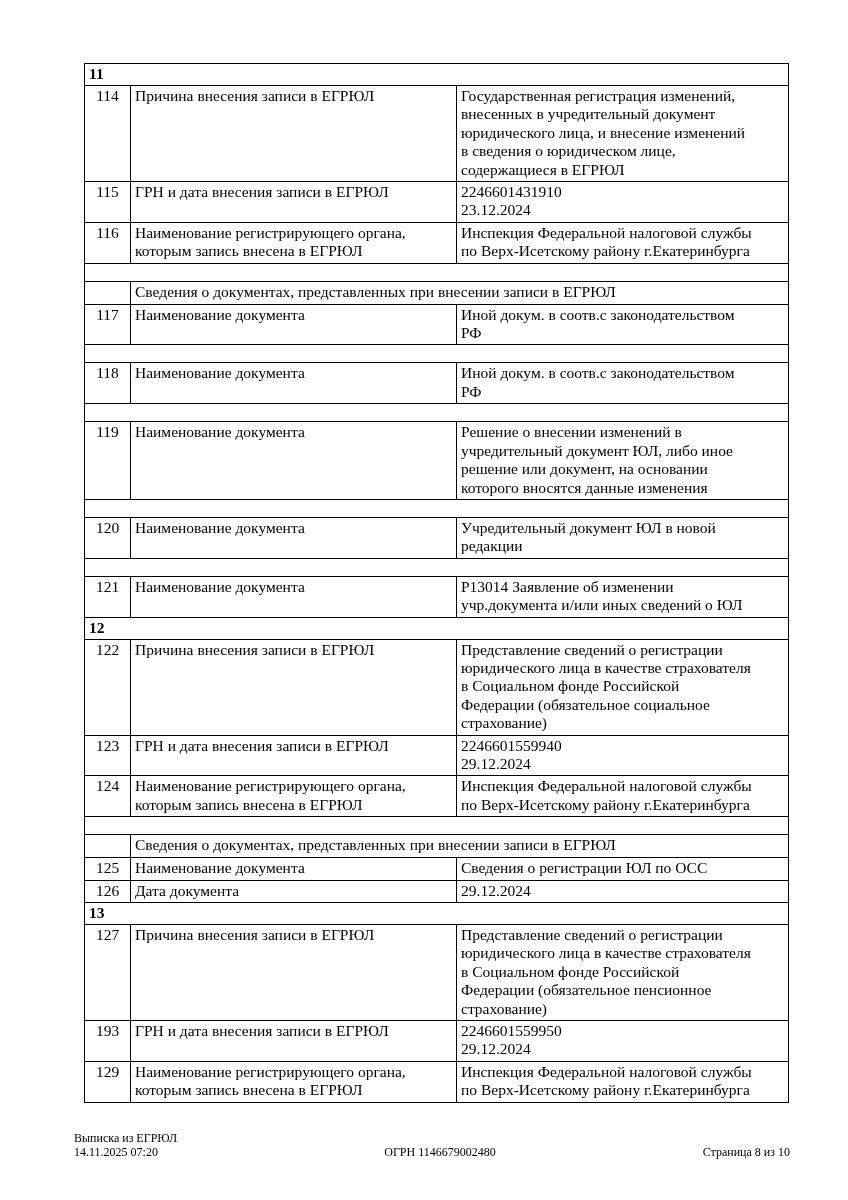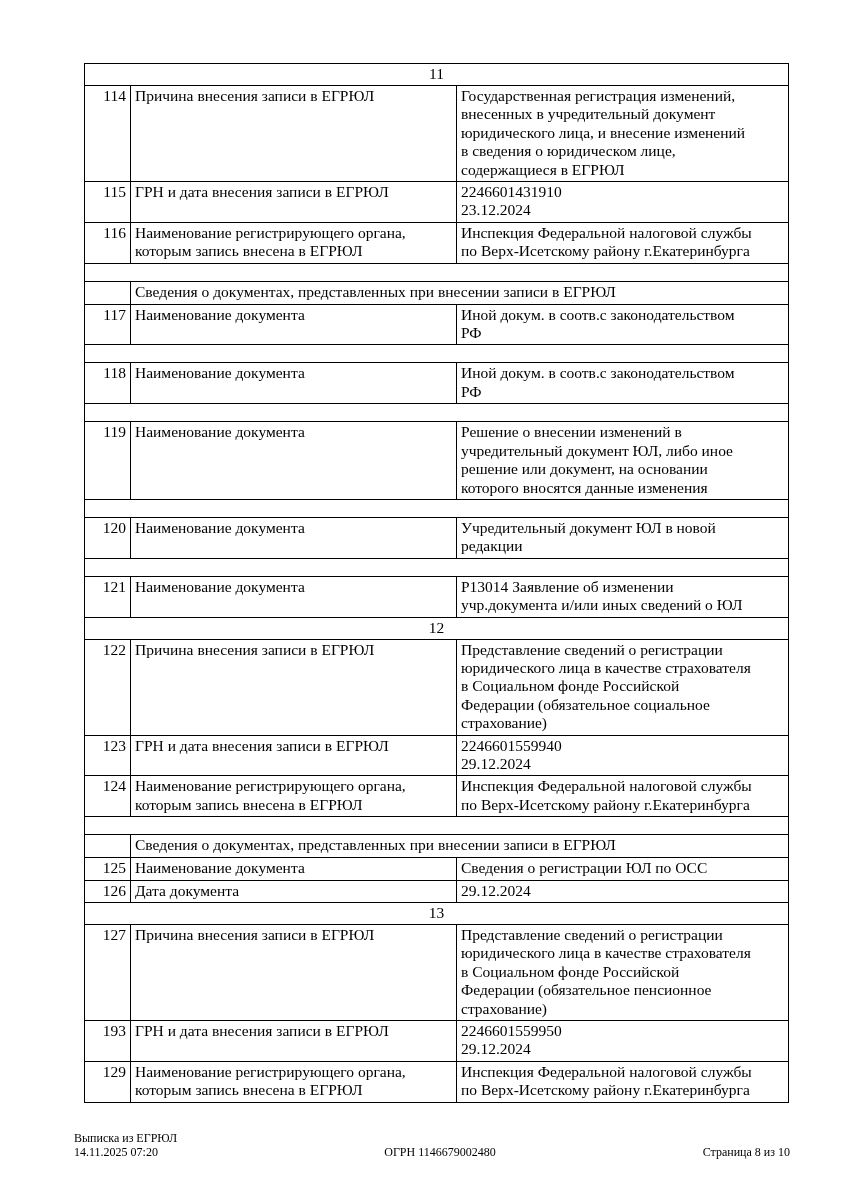--- a/index.html
+++ b/index.html
@@ -26,29 +26,29 @@
   }
   table.egrul td {
     border: 1px solid #000000;
     vertical-align: top;
     font-size: 15.5px;
     line-height: 18.4px;
     padding: 1px 4px 2px 4px;
     overflow: hidden;
   }
   td.c-num {
-    text-align: right;
+    text-align: center;
     padding: 1px 2px 2px 2px;
   }
   td.c-label, td.c-value {
     white-space: pre-line;
   }
   tr.section td {
-    font-weight: normal;
-    text-align: center;
+    font-weight: bold;
+    text-align: left;
     height: 19px;
     padding: 1px 4px;
   }
   tr.blank td {
     height: 17px;
     padding: 0;
   }
   tr.docs-header td {
     height: 19px;
   }

